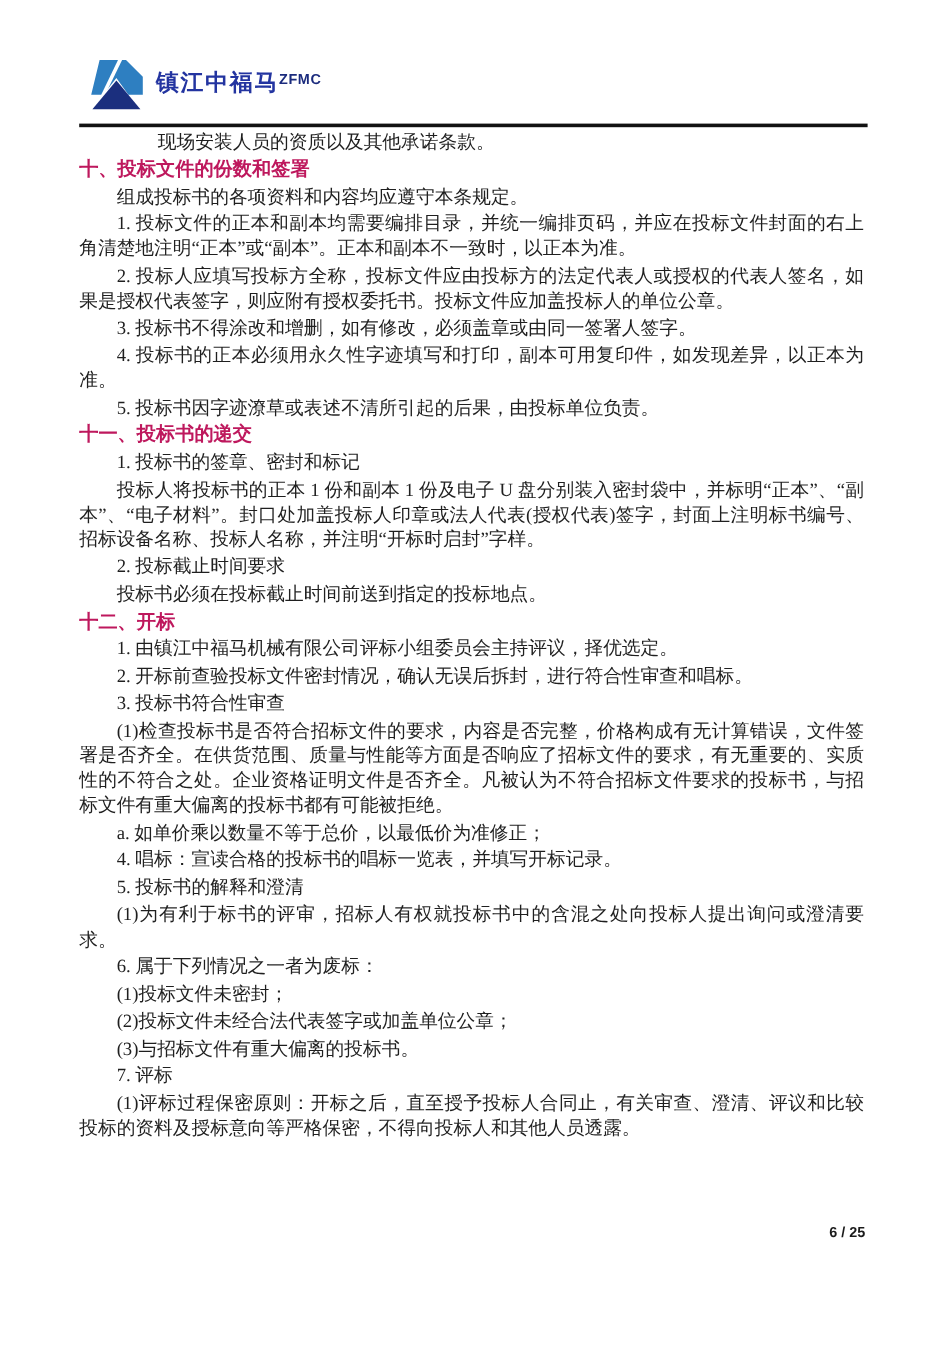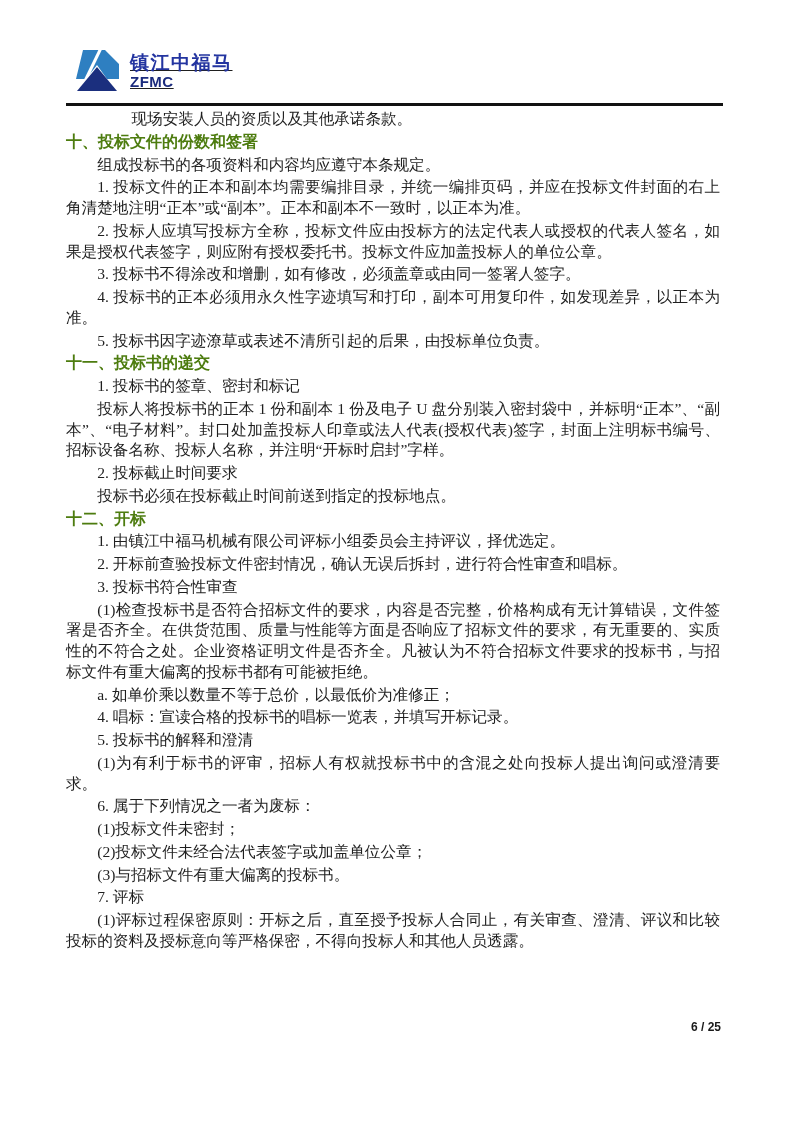--- a/index.html
+++ b/index.html
@@ -10,46 +10,46 @@
     font-family:"Liberation Serif", serif;
     color:#1f1f1f;
     overflow:hidden;
   }
   
   .logo {
     position:absolute; left:74px; top:47px;
     display:flex; align-items:center; gap:10px;
   }
   .logo-mark { width:46px; height:46px; display:block; }
-  .logo-text { display:flex; flex-direction:column; justify-content:center;text-decoration:underline; }
+  .logo-text { display:flex; flex-direction:row; justify-content:center; }
   .logo-cn {
     font-family:"Liberation Sans", sans-serif;
     font-weight:bold; font-size:19px; line-height:22px;
     color:#2334a0; letter-spacing:1.5px;
   }
   .logo-en {
     font-family:"Liberation Sans", sans-serif;
-    font-weight:bold; font-size:15px; line-height:15px;
+    font-weight:bold; font-size:12px; line-height:15px;
     color:#1b2b7d; letter-spacing:0.5px;
   }
   .header-rule {
     position:absolute; top:103px; left:66px; width:657px; height:2.5px;
     background:#121212;
   }
   
   .content {
     position:absolute; top:107px; left:64px; width:658px;
     font-size:15.6px; line-height:20.75px;
     text-align:justify;
     word-break:break-all;
   }
   .content p { margin:2px; padding:0; }
   .para   { text-indent:2em; }
   .cont   { text-indent:4.2em; }
-  .heading{ text-indent:0; font-weight:bold; font-size:16px; color:#4d7c0f; }
+  .heading{ text-indent:0; font-weight:bold; font-size:16px; color:#be185d; }
   
   .footer-page {
     position:absolute; top:1004px; right:72px;
     font-family:"Liberation Sans", sans-serif;
     font-weight:bold; font-size:12px; color:#1a1a1a;margin-top:16px;
   }
 </style>
 </head>
 <body>
 

